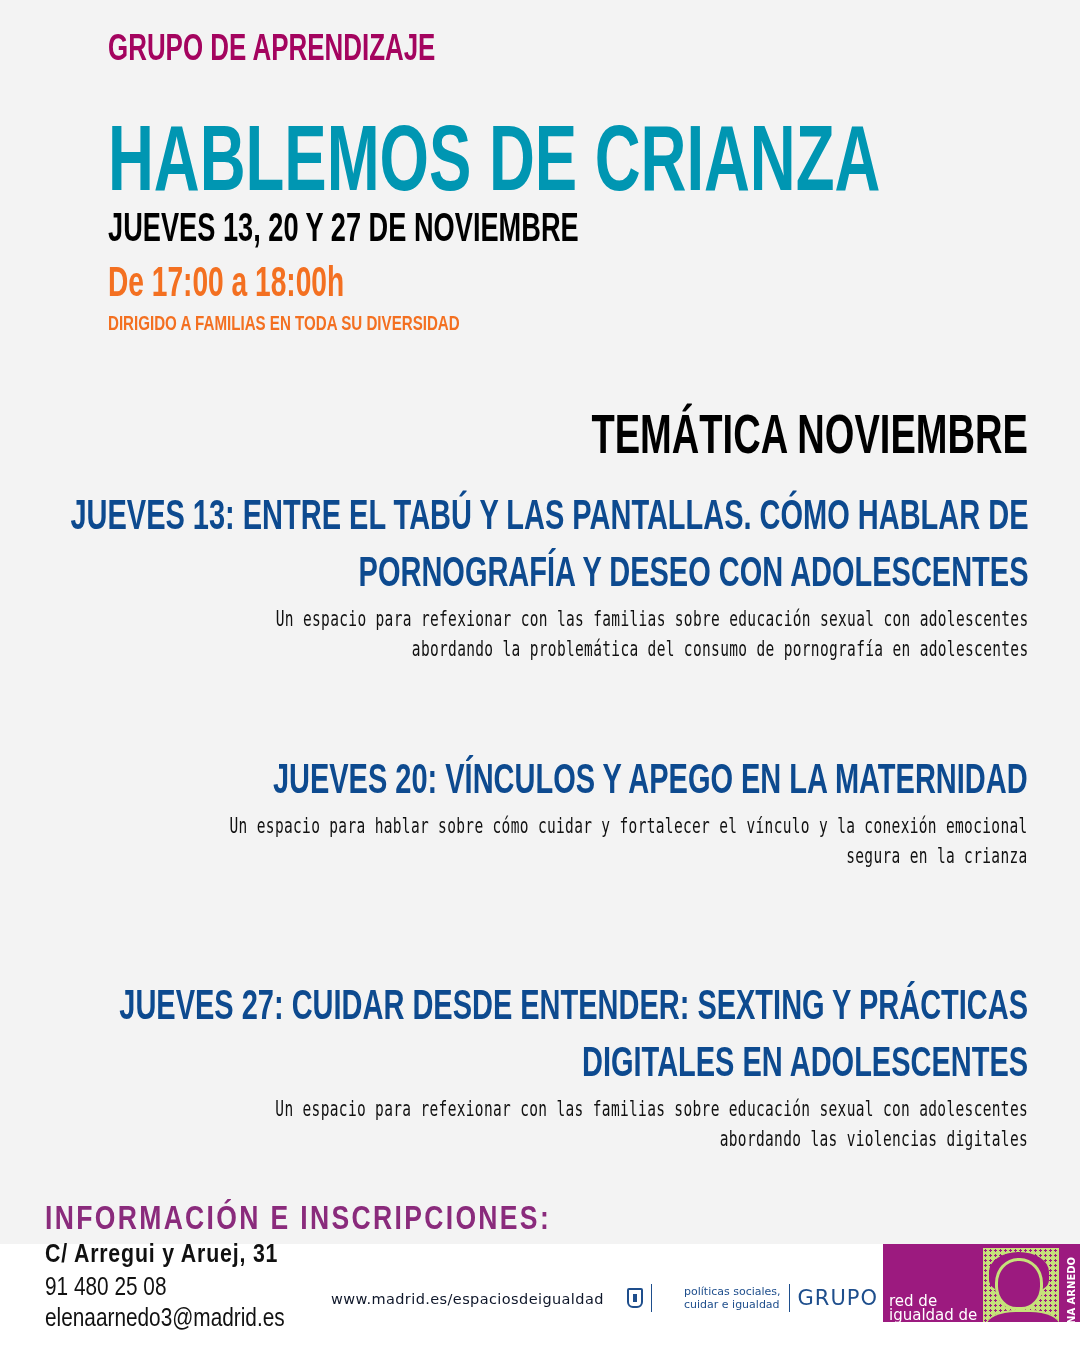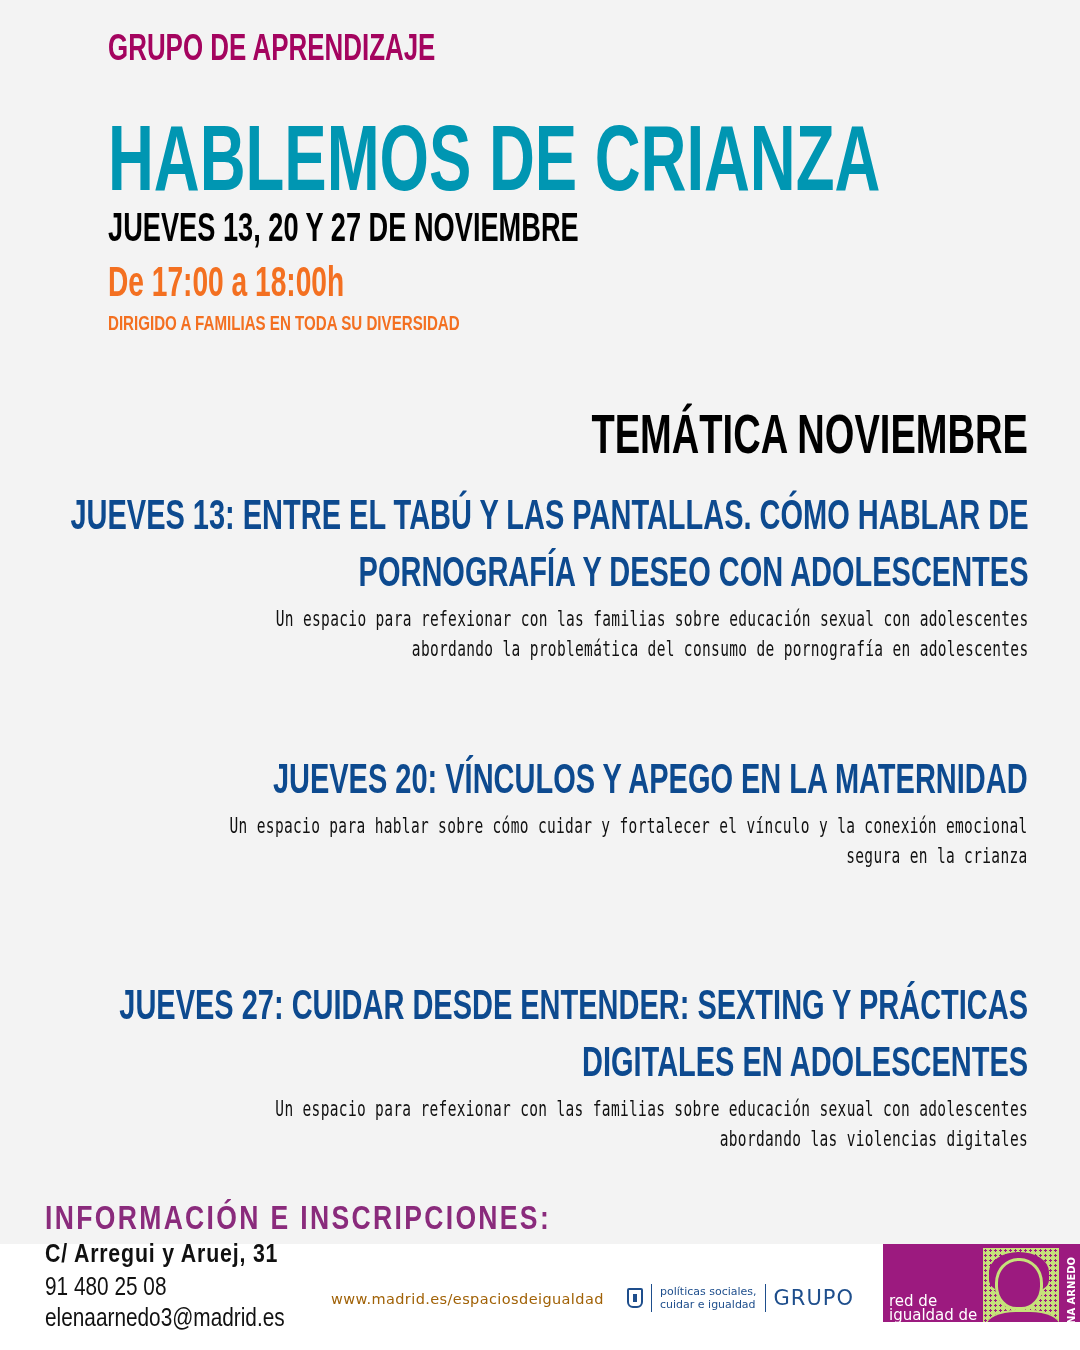--- a/index.html
+++ b/index.html
@@ -40,27 +40,27 @@
   #session-2 { top: 750px; }
   #session-3 { top: 976px; }
 
   #info-heading { left: 45px; top: 1200px; color: #8a2b7c; font-size: 34px; line-height: 1; transform: scaleX(0.78); letter-spacing: 3px; }
 
   #footer { position: absolute; left: 0; top: 1244px; width: 1080px; height: 106px; background: #ffffff; }
   #address { left: 45px; top: 1240px; color: #111; font-size: 26px; line-height: 1; transform: scaleX(0.82); letter-spacing: 1px; }
   #phone { left: 45px; top: 1273px; color: #111; font-size: 26px; font-weight: normal; line-height: 1; transform: scaleX(0.8); }
   #email { left: 45px; top: 1304px; color: #111; font-size: 26px; font-weight: normal; line-height: 1; transform: scaleX(0.8); }
 
-  #website { position: absolute; left: 331px; top: 1291px; color: #a16207; font-size: 14.5px; letter-spacing: 0.4px; font-family: "DejaVu Sans", sans-serif; }
+  #website { position: absolute; left: 331px; top: 1291px; color: #0f172a; font-size: 14.5px; letter-spacing: 0.4px; font-family: "DejaVu Sans", sans-serif; }
 
   #madrid-logo { position: absolute; left: 627px; top: 1283px; display: flex; align-items: center; height: 30px; }
   #madrid-logo .crest { width: 16px; height: 20px; border: 2px solid #1e4e8c; border-radius: 2px 2px 6px 6px; position: relative; }
   #madrid-logo .crest::after { content: ""; position: absolute; left: 4px; top: 4px; width: 4px; height: 8px; background: #1e4e8c; }
   #madrid-logo .sep { width: 1px; height: 28px; background: #1e4e8c; margin: 0 8px; }
-  #madrid-logo .dept { color: #1e4e8c; font-size: 11px; line-height: 13px; font-family: "DejaVu Sans", sans-serif; }
+  #madrid-logo .dept { color: #1e4e8c; font-size: 11px; line-height: 13px; font-family: "DejaVu Sans", sans-serif; margin-left: 24px; }
   #madrid-logo .city { color: #1e4e8c; font-size: 21px; letter-spacing: 1px; font-family: "DejaVu Sans", sans-serif; }
 
   #espacio-logo { position: absolute; left: 883px; top: 1244px; width: 197px; height: 78px; background: #9c1a7f; overflow: hidden; }
   #espacio-logo .portrait-bg { position: absolute; left: 100px; top: 4px; width: 76px; height: 96px;
     background-color: #c6e27a;
     background-image: radial-gradient(#9c1a7f 1.2px, transparent 1.3px);
     background-size: 5px 5px; }
   #espacio-logo .face { position: absolute; left: 112px; top: 14px; width: 48px; height: 52px; border-radius: 48% 48% 45% 45%; background: #9c1a7f; border: 3px solid #c6e27a; }
   #espacio-logo .hair { position: absolute; left: 106px; top: 8px; width: 60px; height: 40px; border-radius: 50% 50% 30% 30%; background: #9c1a7f; }
   #espacio-logo .shoulders { position: absolute; left: 104px; top: 66px; width: 72px; height: 36px; background: #9c1a7f; border-radius: 40% 40% 0 0; border-top: 2px solid #c6e27a; }

